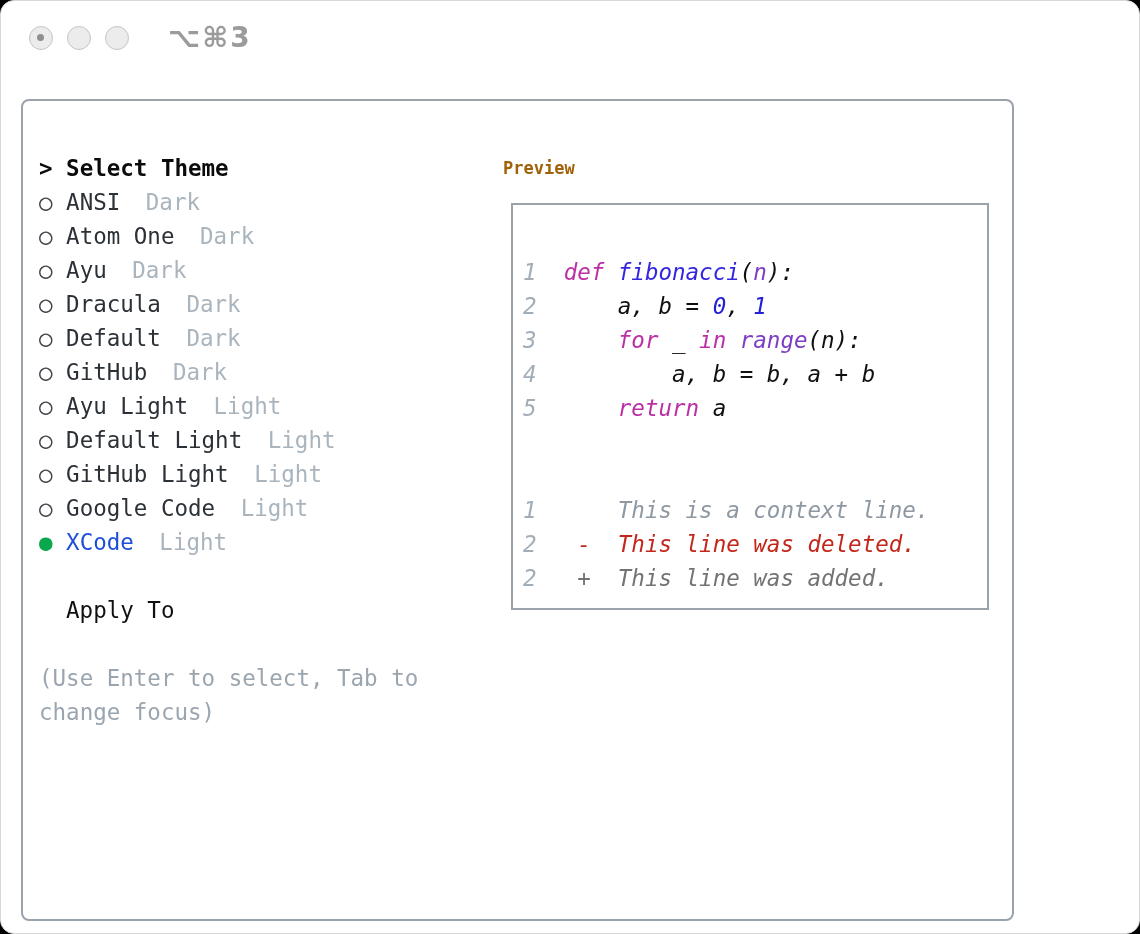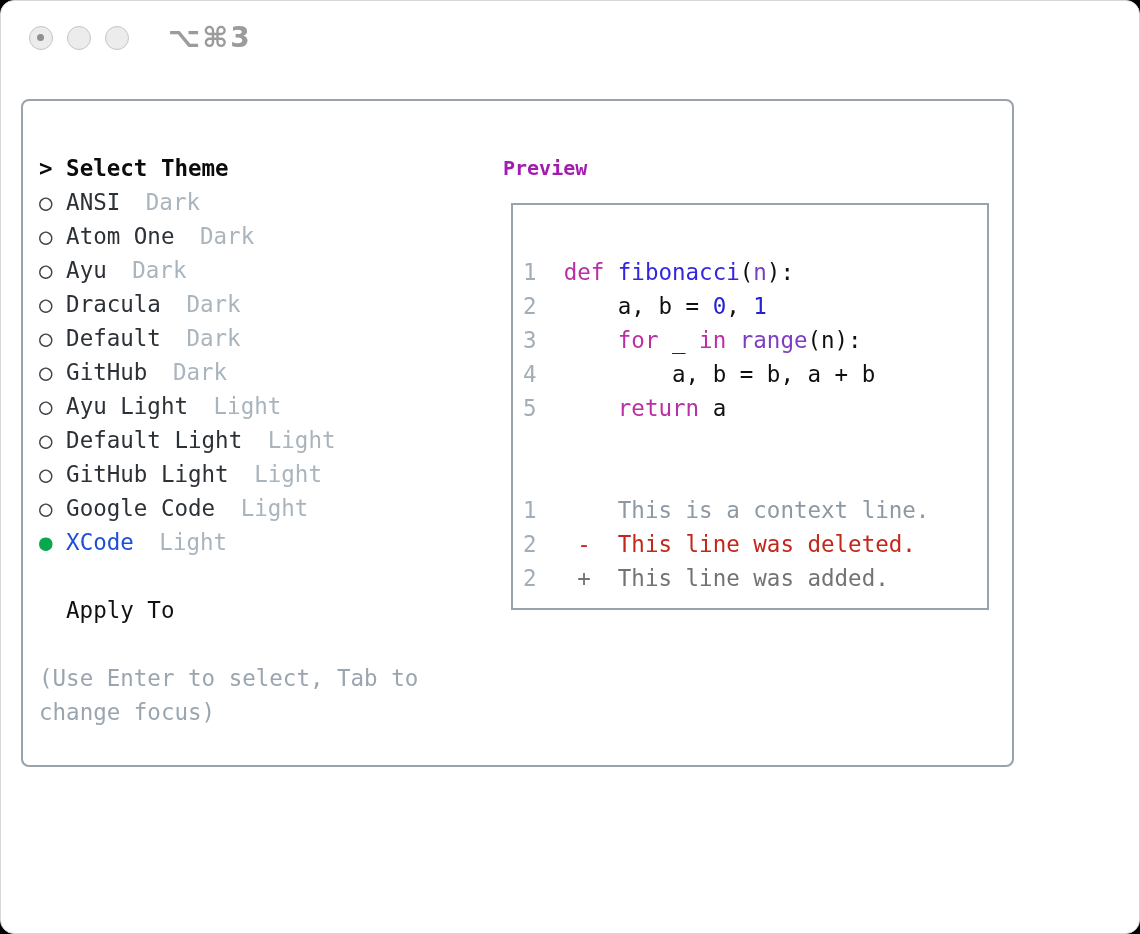--- a/index.html
+++ b/index.html
@@ -22,50 +22,50 @@
     content:"";position:absolute;left:7px;top:7px;width:7px;height:7px;
     border-radius:50%;background:#8F8F8F;
   }
   .win-title{
     position:absolute;left:167px;top:20px;
     font-family:"DejaVu Sans","Liberation Sans",sans-serif;
     font-weight:bold;font-size:28px;color:#9B9B9B;letter-spacing:2px;
   }
   
   .main-panel{
-    position:absolute;left:20px;top:98px;width:993px;height:668px;
+    position:absolute;left:20px;top:98px;width:993px;height:822px;
     border:2px solid #9AA2AC;border-radius:8px;box-sizing:border-box;
     background:#fff;
   }
   .left-col{
     position:absolute;left:16px;top:50px;
     font-size:22.5px;line-height:34px;color:#2B3137;
   }
   .row{white-space:pre;}
   .hdr{font-weight:bold;color:#0B0B0B;}
   .mk{color:#3E444A;}
   .mk.sel{color:#0AA84E;}
   .name{color:#2B3137;}
   .name.sel{color:#1d4ed8;}
   .suffix{color:#A9B4BD;margin-left:12px;}
   .blank{height:34px;}
   .apply-hdr{color:#101010;padding-left:2ch;white-space:pre;}
   .help{color:#9AA5AF;width:402px;white-space:normal;}
   
   .preview-label{
     position:absolute;left:480px;top:50px;
-    font-size:20px;line-height:34px;font-weight:bold;color:#a21caf;
+    font-size:17px;line-height:34px;font-weight:bold;color:#a16207;
   }
   .preview-box{
     position:absolute;left:488px;top:102px;width:478px;height:407px;
     border:2px solid #9AA2AC;box-sizing:border-box;background:#fff;
     padding:50px 0 0 10px;overflow:hidden;
   }
   .code{font-size:22.5px;line-height:34px;}
-  .line{white-space:pre;min-height:34px;}
+  .line{white-space:pre;min-height:34px;font-style:italic;}
   .ln{color:#A3ADB8;}
   .kw{color:#BB2FA5;}
   .fn{color:#3326DF;}
   .nu{color:#2320D6;}
   .ty{color:#7C3EC3;}
   .pl{color:#101010;}
   .cx{color:#8E98A3;}
   .de{color:#C3271B;}
   .ad{color:#737373;}
 </style>

